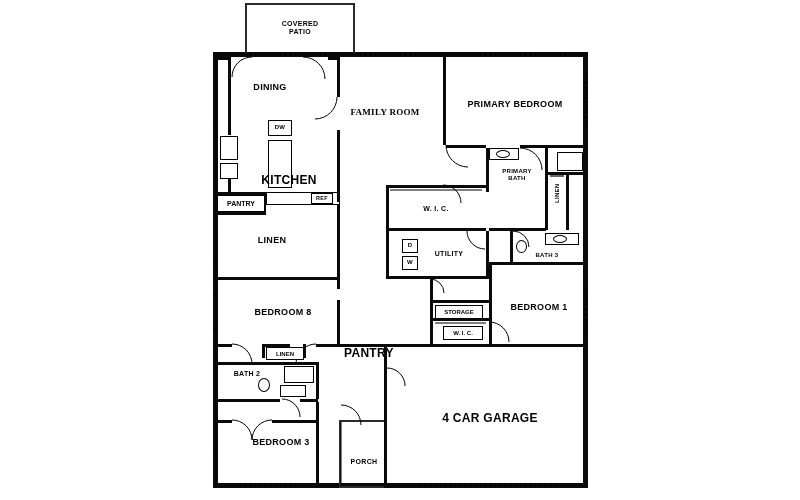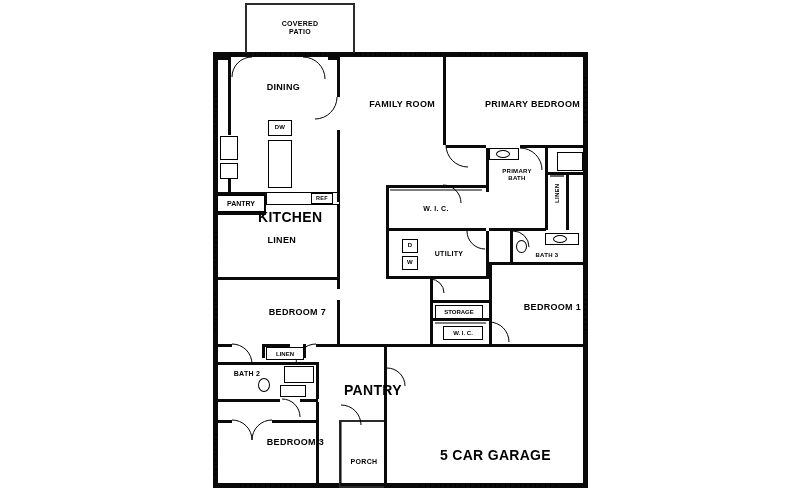--- a/index.html
+++ b/index.html
@@ -43,22 +43,22 @@
   }
   .label {
     position: absolute;
     color: #000000;
     font-weight: bold;
     letter-spacing: 0.3px;
     white-space: nowrap;
     line-height: 1.1;
     text-align: center;
   }
-  .label.sz9 { font-size: 9px; text-align: right; }
-  .label.sz8 { font-size: 14px; margin-top: 36px; }
+  .label.sz9 { font-size: 9px; }
+  .label.sz8 { font-size: 12px; }
   .label.sz7 { font-size: 7px; }
   .label.sz6 { font-size: 6px; }
   .label.sz5 { font-size: 5.5px; }
   .boxlabel {
     position: absolute;
     border: 1.5px solid #000;
     background: #fff;
     color: #000;
     font-weight: bold;
     display: flex;
@@ -269,21 +269,21 @@
         <line x1="341" y1="422" x2="341" y2="486"></line>
       </g>
     </svg>
 
     <div class="label sz7" style="left:260px; top:20px; width:80px;">
       <span>COVERED</span><br><span>PATIO</span>
     </div>
 
     <div class="label sz9" style="left:240px; top:83px; width:60px;">DINING</div>
 
-    <div class="label sz9" style="left:335px; top:100px; width:100px;">FAMILY ROOM</div>
+    <div class="label sz9" style="left:335px; top:108px; width:100px;font-family:Liberation Serif, serif;">FAMILY ROOM</div>
 
     <div class="label sz9" style="left:450px; top:100px; width:130px;">PRIMARY BEDROOM</div>
 
     <div class="label sz8" style="left:258px; top:174px; width:62px;">KITCHEN</div>
 
     <div class="boxlabel sz6" style="left:217px; top:195px; width:46px; height:15px; font-size:7px;">PANTRY</div>
 
     <div class="label sz5" style="left:495px; top:168px; width:44px; font-size:6px;">
       <span>PRIMARY</span><br><span>BATH</span>
     </div>
@@ -293,37 +293,37 @@
     </div>
 
     <div class="label sz7" style="left:412px; top:205px; width:48px;">W. I. C.</div>
 
     <div class="label sz9" style="left:248px; top:236px; width:48px;">LINEN</div>
 
     <div class="label sz7" style="left:425px; top:250px; width:48px;">UTILITY</div>
 
     <div class="label sz6" style="left:525px; top:252px; width:44px;">BATH 3</div>
 
-    <div class="label sz9" style="left:240px; top:308px; width:86px;">BEDROOM 7</div>
+    <div class="label sz9" style="left:240px; top:308px; width:86px;">BEDROOM 8</div>
 
     <div class="boxlabel" style="left:435px; top:305px; width:46px; height:12px; font-size:6px;">STORAGE</div>
 
     <div class="boxlabel" style="left:443px; top:326px; width:38px; height:12px; font-size:6px;">W. I. C.</div>
 
     <div class="label sz9" style="left:497px; top:303px; width:84px;">BEDROOM 1</div>
 
     <div class="label sz8" style="left:344px; top:347px; width:42px;">PANTRY</div>
 
     <div class="boxlabel" style="left:266px; top:347px; width:36px; height:11px; font-size:6px;">LINEN</div>
 
     <div class="label sz7" style="left:225px; top:370px; width:44px;">BATH 2</div>
 
     <div class="label sz9" style="left:238px; top:438px; width:86px;">BEDROOM 3</div>
 
-    <div class="label sz8" style="left:440px; top:412px; width:100px;">5 CAR GARAGE</div>
+    <div class="label sz8" style="left:440px; top:412px; width:100px;">4 CAR GARAGE</div>
 
     <div class="label sz7" style="left:344px; top:458px; width:40px;">PORCH</div>
 
     <div class="label" style="left:270px; top:124px; width:20px; font-size:6px;">DW</div>
     <div class="label" style="left:313px; top:195px; width:18px; font-size:5.5px;">REF</div>
     <div class="label" style="left:404px; top:242px; width:12px; font-size:6px;">D</div>
     <div class="label" style="left:404px; top:259px; width:12px; font-size:6px;">W</div>
 
   </div>
 </div>

